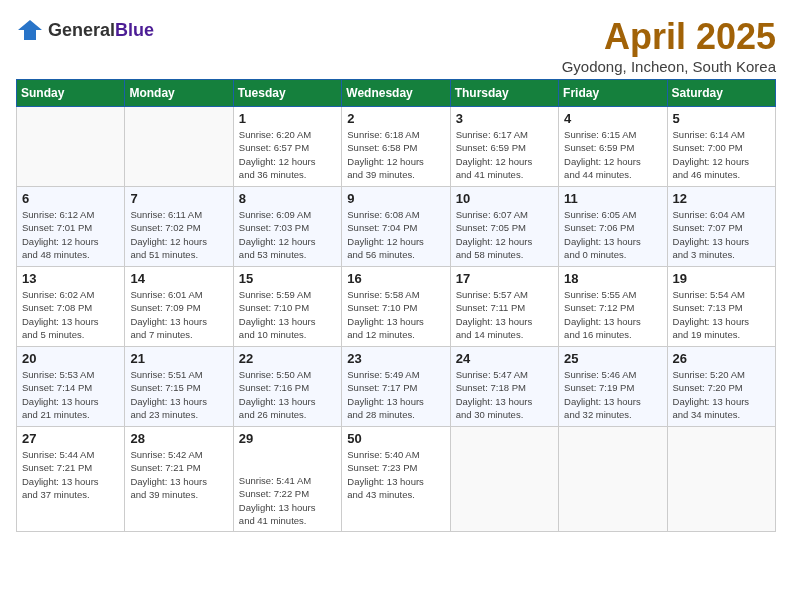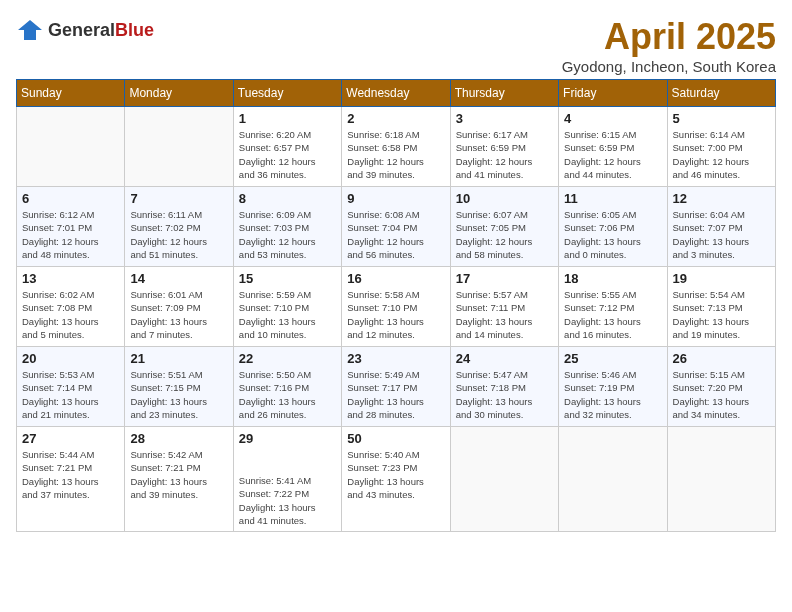--- a/index.html
+++ b/index.html
@@ -22,21 +22,21 @@
       gap: 4px;
     }
     .logo-text-general {
       font-size: 18px;
       font-weight: bold;
       color: #333;
     }
     .logo-text-blue {
       font-size: 18px;
       font-weight: bold;
-      color: #b91c1c;
+      color: #4c1d95;
     }
     .logo-icon {
       width: 28px;
       height: 28px;
     }
     .title-block {
       text-align: right;
     }
     .month-title {
       font-size: 36px;
@@ -46,24 +46,24 @@
     .location {
       font-size: 15px;
       color: #404040;
     }
     table {
       width: 100%;
       border-collapse: collapse;
       table-layout: fixed;
     }
     thead th {
-      background-color: #a16207;
+      background-color: #15803d;
       color: #fff;
       font-size: 12px;
-      font-weight: normal;
+      font-weight: bold;
       padding: 6px 4px;
       text-align: left;
       border: 1px solid #1a5fa8;
     }
     tbody td {
       border: 1px solid #ccc;
       vertical-align: top;
       padding: 4px 5px;
       font-size: 10px;
       color: #333;
@@ -303,21 +303,21 @@
         </td>
         <td>
           <span class="day-num">25</span>
           <div class="day-info" style="white-space: pre-line;">Sunrise: 5:46 AM
 Sunset: 7:19 PM
 Daylight: 13 hours
 and 32 minutes.</div>
         </td>
         <td>
           <span class="day-num">26</span>
-          <div class="day-info" style="white-space: pre-line;">Sunrise: 5:15 AM
+          <div class="day-info" style="white-space: pre-line;">Sunrise: 5:20 AM
 Sunset: 7:20 PM
 Daylight: 13 hours
 and 34 minutes.</div>
         </td>
       </tr>
       <tr>
         <td>
           <span class="day-num">27</span>
           <div class="day-info" style="white-space: pre-line;">Sunrise: 5:44 AM
 Sunset: 7:21 PM

